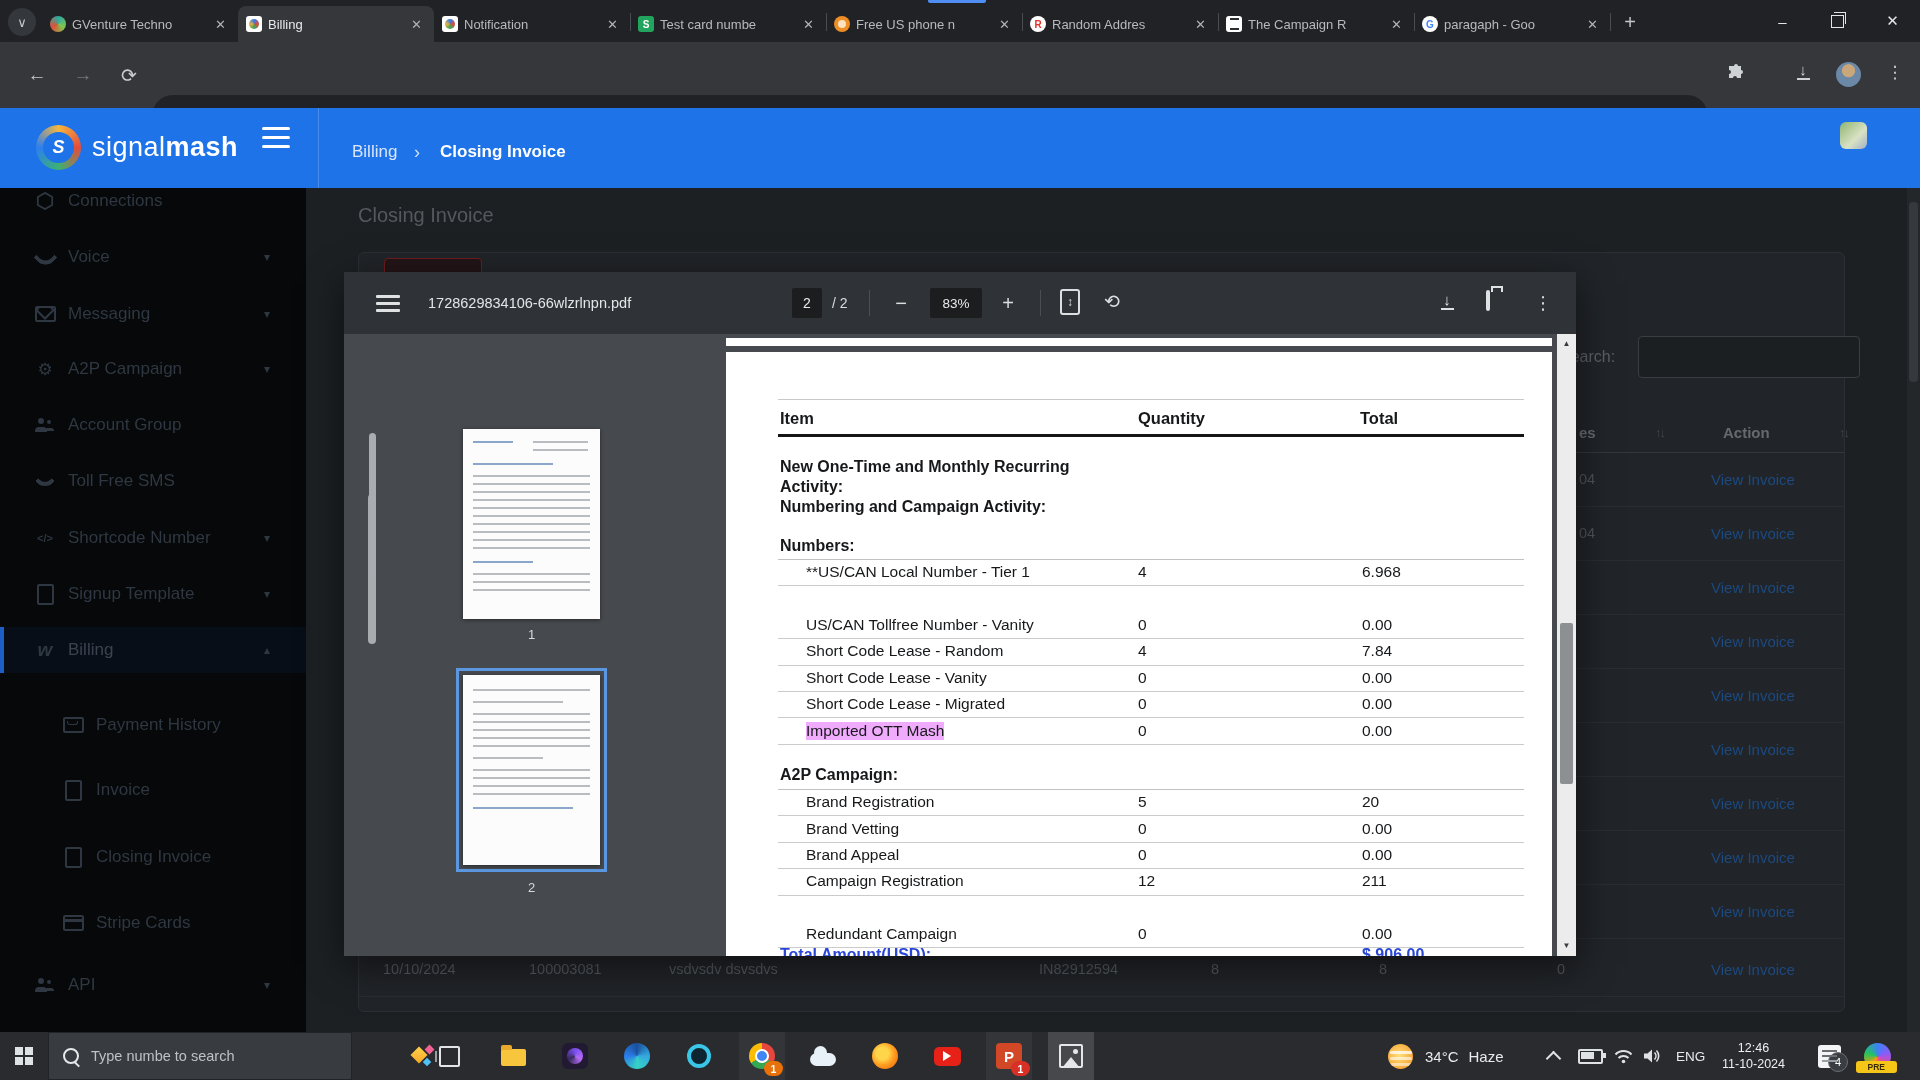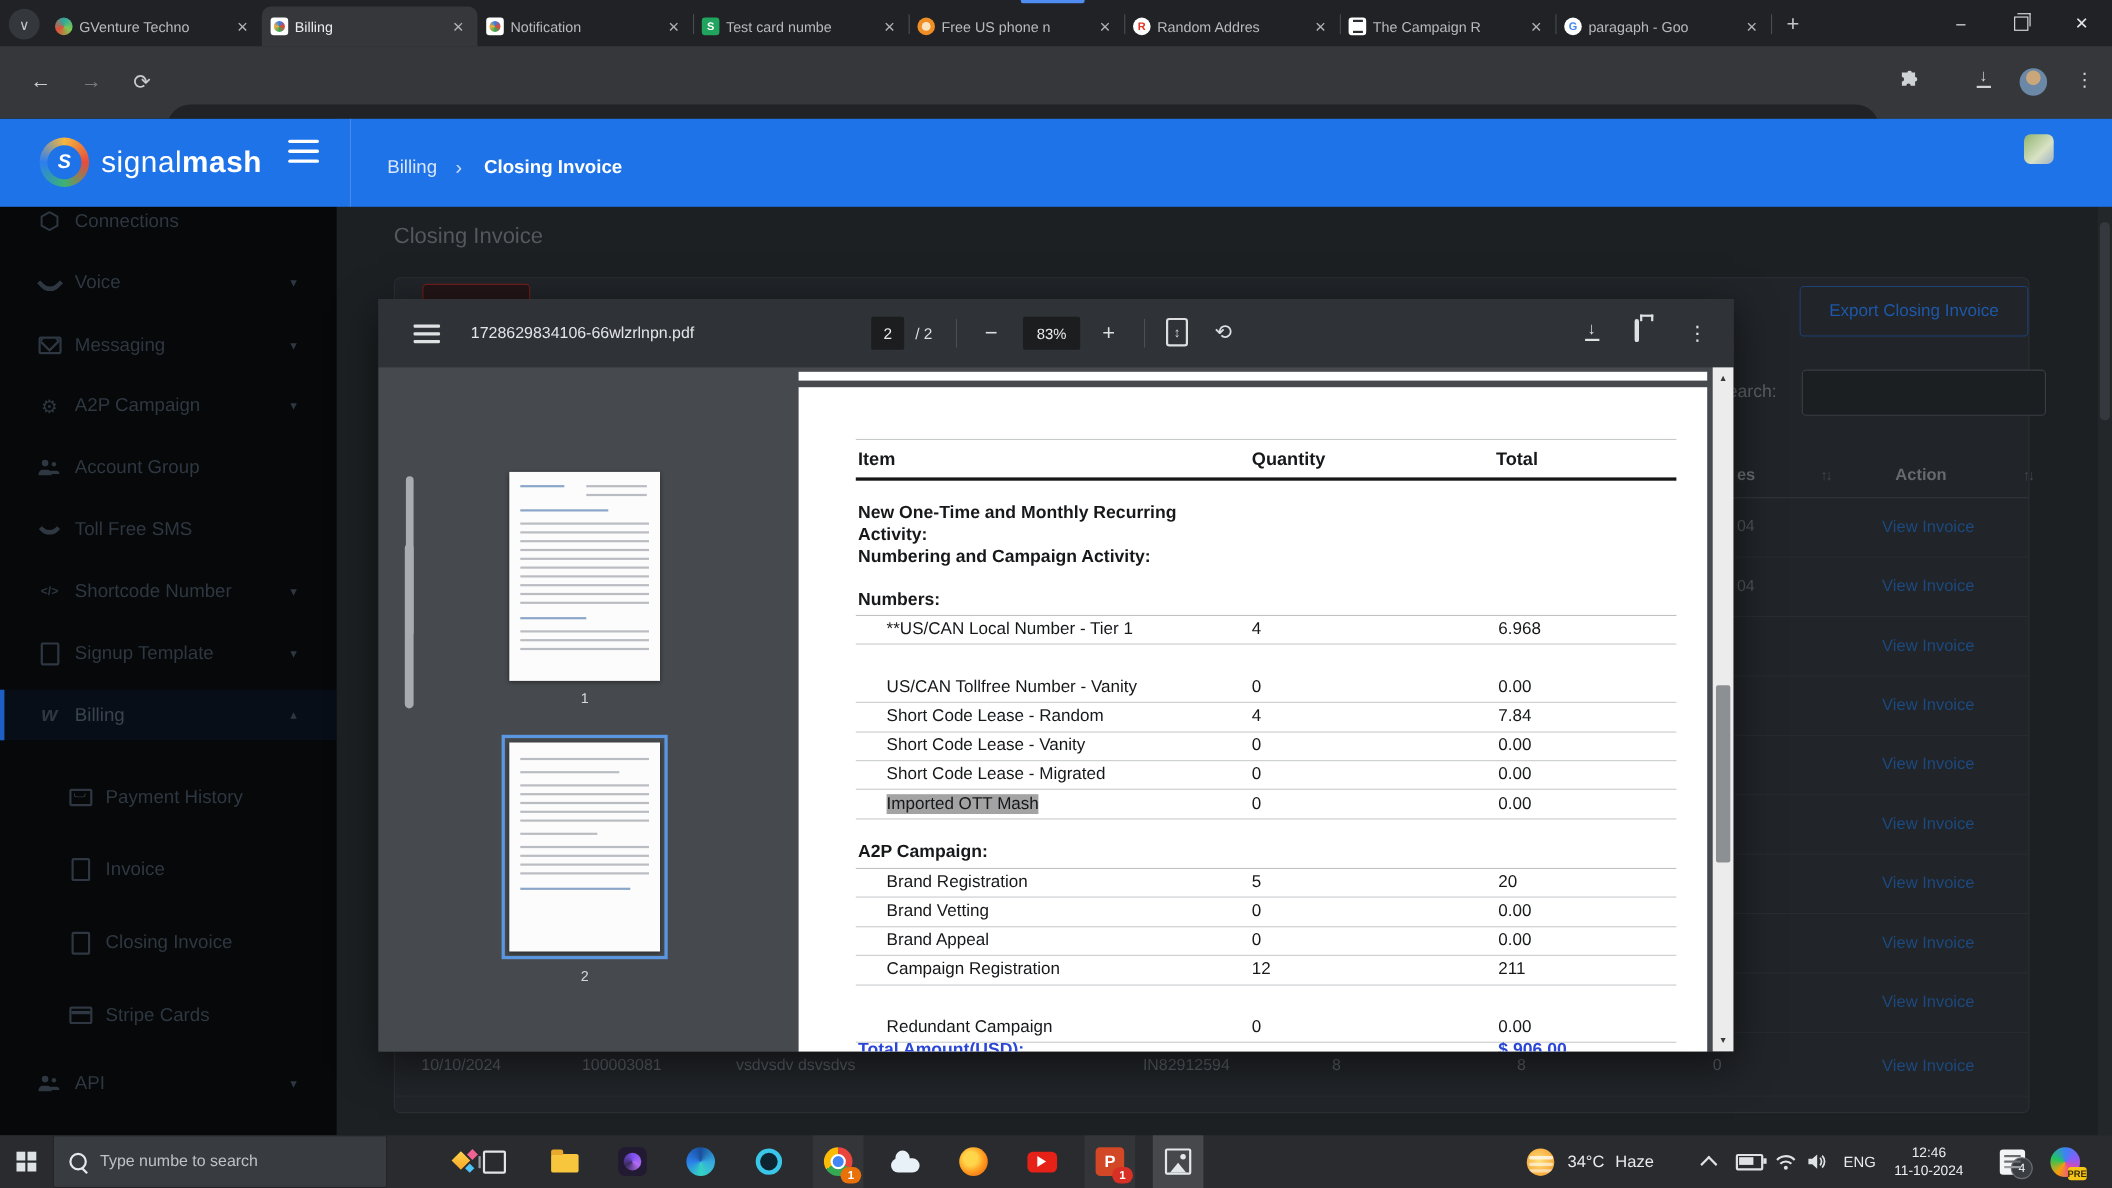--- a/index.html
+++ b/index.html
@@ -152,21 +152,21 @@
   .page2{position:absolute;left:382px;top:18px;width:826px;height:620px;background:#fff;color:#17181a;}
   .doc-topline{position:absolute;left:52px;top:47px;width:746px;height:1px;background:#c7c9cb;}
   .doc-colhead{position:absolute;font-size:16.5px;font-weight:bold;top:57px;}
   .doc-thick{position:absolute;left:52px;top:82px;width:746px;height:3px;background:#161616;}
   .doc-bold{position:absolute;font-size:16px;font-weight:bold;left:54px;}
   .doc-line{position:absolute;left:52px;width:746px;height:1px;background:#bfc1c3;}
   .docrow{position:absolute;left:52px;width:746px;height:26.4px;border-bottom:1px solid #c9cbcd;font-size:15.5px;}
   .docrow .it{position:absolute;left:28px;top:50%;transform:translateY(-50%);}
   .docrow .qt{position:absolute;left:360px;top:50%;transform:translateY(-50%);}
   .docrow .tt{position:absolute;left:584px;top:50%;transform:translateY(-50%);}
-  .hl{background:#a3a3a3;}
+  .hl{background:#f0abfc;}
   .doc-total{position:absolute;left:52px;top:594px;width:746px;height:26px;font-size:16px;font-weight:bold;color:#2946d6;}
   .doc-total .lb{position:absolute;left:2px;}
   .doc-total .vl{position:absolute;left:584px;}
   .pdf-scrollbar{position:absolute;left:1213px;top:0;width:19px;height:622px;background:#ececec;}
   .pdf-scrollbar .arr{position:absolute;left:0;width:19px;text-align:center;color:#3a3a3a;font-size:8px;}
   .pdf-scrollbar .thumbbar{position:absolute;left:3px;top:289px;width:13px;height:161px;background:#8d9093;border-radius:2px;}
 
   
   .taskbar{position:absolute;left:0;top:1032px;width:1920px;height:48px;background:#292b2e;z-index:60;}
   .tb-btn{position:absolute;top:0;height:48px;display:flex;align-items:center;justify-content:center;}
@@ -221,21 +221,21 @@
   .batt i{position:absolute;left:1px;top:1px;width:13px;height:7px;background:#dfe2e4;}
   .clock{text-align:center;font-size:12.5px;line-height:16px;color:#eceef0;}
   .notif-ic{position:relative;width:23px;height:23px;background:#f2f4f6;border-radius:3px;}
   .notif-ic::after{content:"";position:absolute;left:4px;top:5px;width:15px;height:2px;background:#6a6d71;
     box-shadow:0 5px 0 #6a6d71,0 10px 0 #9a9da1;}
   .notif-badge{position:absolute;right:-7px;bottom:-4px;width:18px;height:18px;border-radius:50%;background:#3a3d41;
     border:1px solid #6a6d71;color:#fff;font-size:11px;display:flex;align-items:center;justify-content:center;}
   .copilot-ic{position:relative;width:27px;height:27px;border-radius:50%;
     background:conic-gradient(#3b82f6,#8b5cf6,#ec4899,#f59e0b,#22c55e,#3b82f6);}
   .copilot-badge{position:absolute;right:-6px;bottom:-3px;background:#f5c518;color:#3a2a00;font-size:8.5px;
-    font-weight:bold;padding:1px 0;border-radius:3px;}
+    font-weight:bold;padding:1px 12px;border-radius:3px;}
   svg{display:block;}
 </style>
 </head>
 <body>
 
 <div id="screen">
 
   <div class="tabstrip">
     <div class="tabsearch">
         <span>∨</span>
@@ -439,21 +439,20 @@
         </span>
       <span>API</span>
       <span class="caret">▾</span>
     </div>
   </div>
   <div class="sb-scroll"></div>
 
   <div class="pg-title">Closing Invoice</div>
   <div class="card"></div>
   <div class="red-sliver"></div>
-  <button class="export-btn">Export Closing Invoice</button>
   <div class="search-lbl">Search:</div>
   <input class="search-input" style="">
 
   <div class="bh-head">
     <span class="cellpos" style="left:1220px">es</span>
     <span class="cellpos sort" style="left:1296px">↑↓</span>
     <span class="cellpos" style="left:1364px">Action</span>
     <span class="cellpos sort" style="left:1480px">↑↓</span>
   </div>
 

